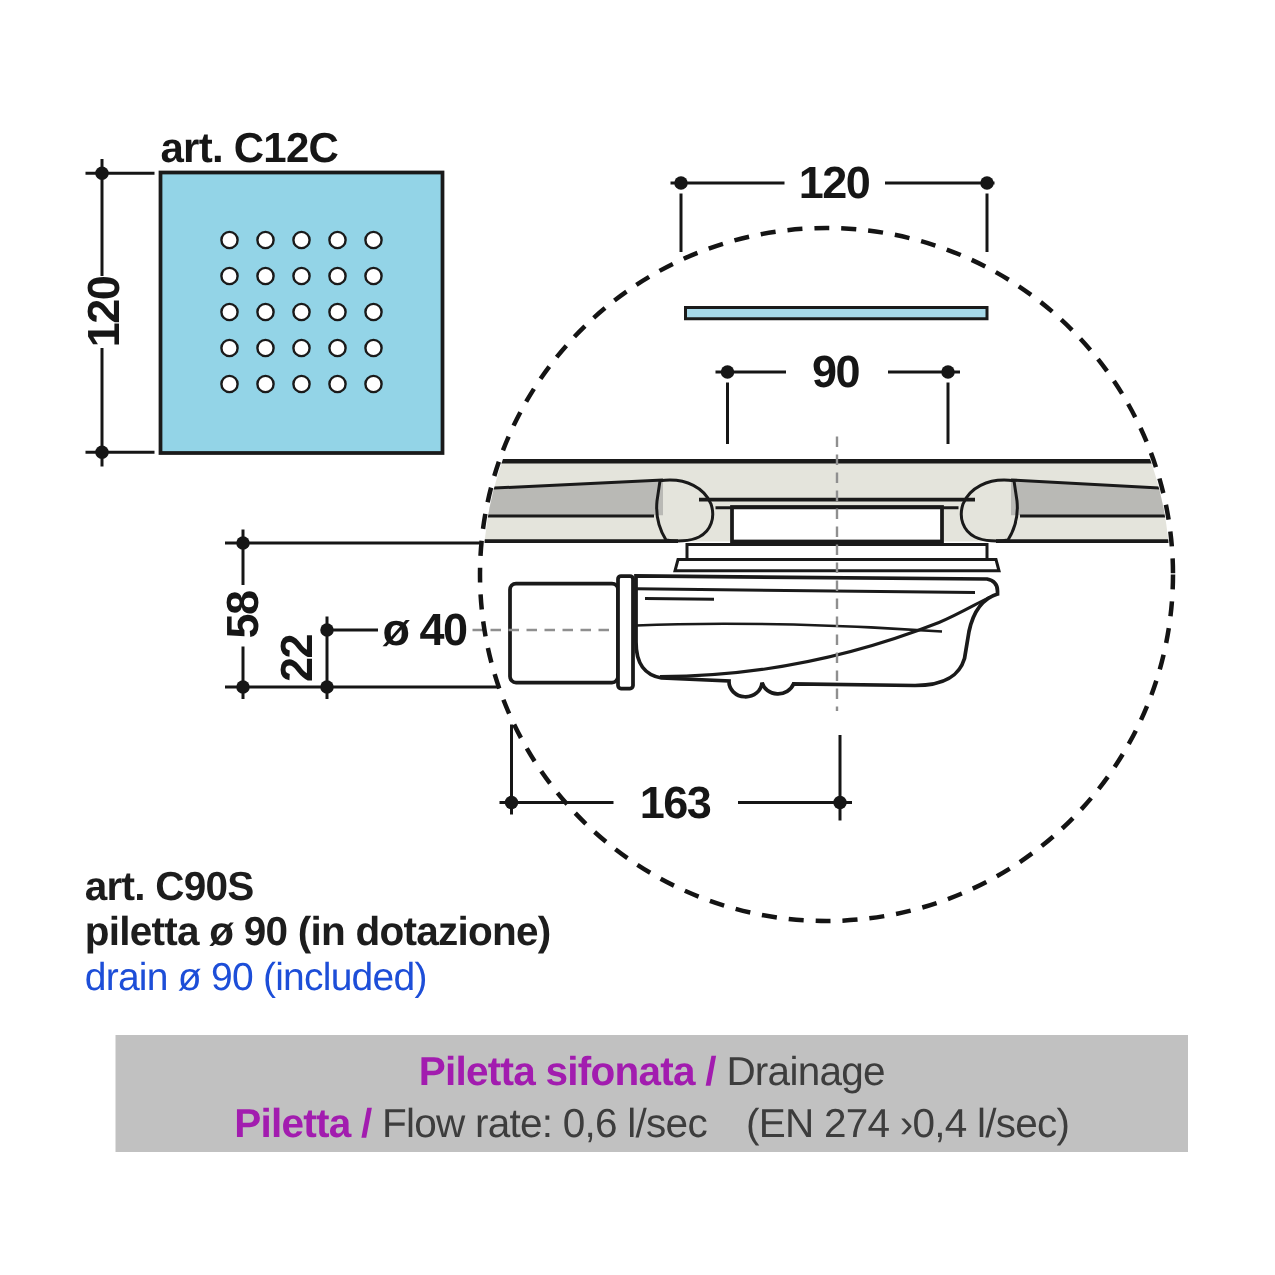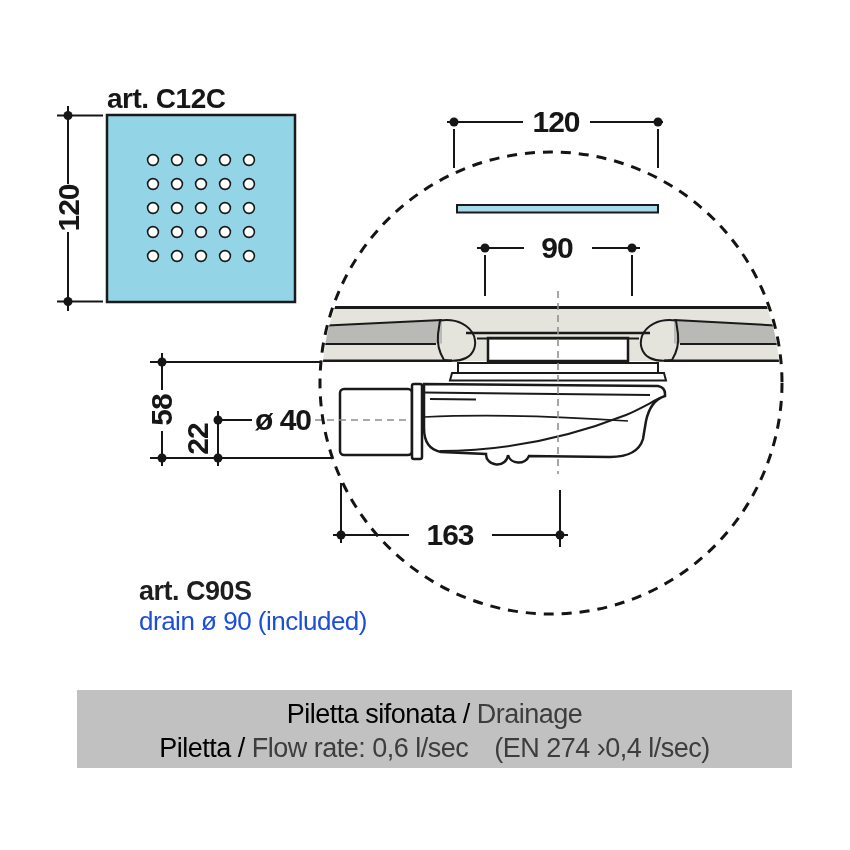--- a/index.html
+++ b/index.html
@@ -26,21 +26,21 @@
   
   .drain-info{position:absolute;top:576px;right:483px;text-align:left;line-height:30px;
               color:#1d1d1d;white-space:nowrap;}
   .drain-info .b{font-weight:bold;font-size:27px;letter-spacing:-0.5px;}
   .drain-info .en{font-weight:normal;font-size:26px;color:#1d4ed8;letter-spacing:-0.5px;}
 
   
   .banner{position:absolute;left:77px;top:690px;width:715px;height:78px;
           background:var(--banner-bg);text-align:center;padding-top:9px;box-sizing:border-box;
           line-height:31px;white-space:nowrap;}
-  .banner .bl{font-weight:normal;font-size:27px;color:#000000;letter-spacing:-0.5px;}
+  .banner .bl{font-weight:bold;font-size:27px;color:#a21caf;letter-spacing:-0.5px;}
   .banner .rg{font-weight:normal;font-size:27px;color:#3d3d3d;letter-spacing:-0.5px;}
   .banner .note{margin-left:26px;}
 </style>
 </head>
 <body>
 
 <div class="page">
 
 <svg width="850" height="850" viewBox="0 0 850 850">
   <defs>
@@ -176,20 +176,21 @@
     <line x1="341" y1="483" x2="341" y2="543"></line>
     <line x1="560" y1="490" x2="560" y2="547"></line>
     <circle class="dim-dot" cx="341" cy="535" r="4.5"></circle>
     <circle class="dim-dot" cx="560" cy="535" r="4.5"></circle>
     <text class="dim-text" x="450" y="545" text-anchor="middle">163</text>
   </g>
 </svg>
 
   <div class="drain-info">
     <div class="b">art. C90S</div>
+    <div class="b">piletta ø 90 (in dotazione)</div>
     <div class="en">drain ø 90 (included)</div>
   </div>
 
   <div class="banner">
     <div><span class="bl">Piletta sifonata /</span><span class="rg"> </span><span class="rg">Drainage</span></div>
     <div><span class="bl">Piletta /</span><span class="rg"> </span><span class="rg">Flow rate: 0,6 l/sec</span><span class="rg note">(EN 274 ›0,4 l/sec)</span></div>
   </div>
 
 </div>
 

